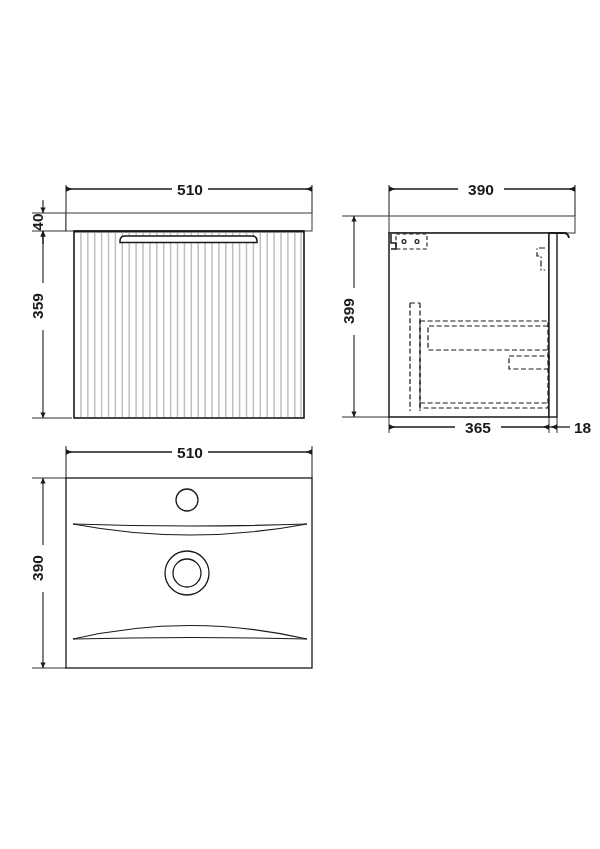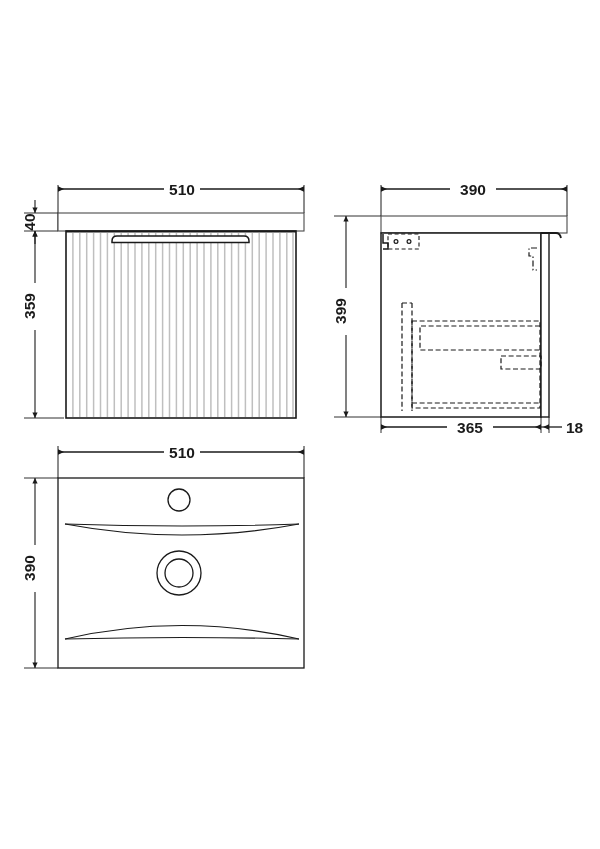--- a/index.html
+++ b/index.html
@@ -9,21 +9,21 @@
   }
   body {
     width: 600px;
     height: 849px;
     font-family: "Liberation Sans", sans-serif;
     position: relative;
     overflow: hidden;
   }
   #sheet {
     position: absolute;
-    left: 4px; top: 0;
+    left: 12px; top: 0;
     width: 516px;
     height: 849px;
   }
   svg { display: block; }
   .dimtext {
     font-family: "Liberation Sans", sans-serif;
     font-weight: bold;
     font-size: 15.5px;
     fill: #1a1a1a;
   }

